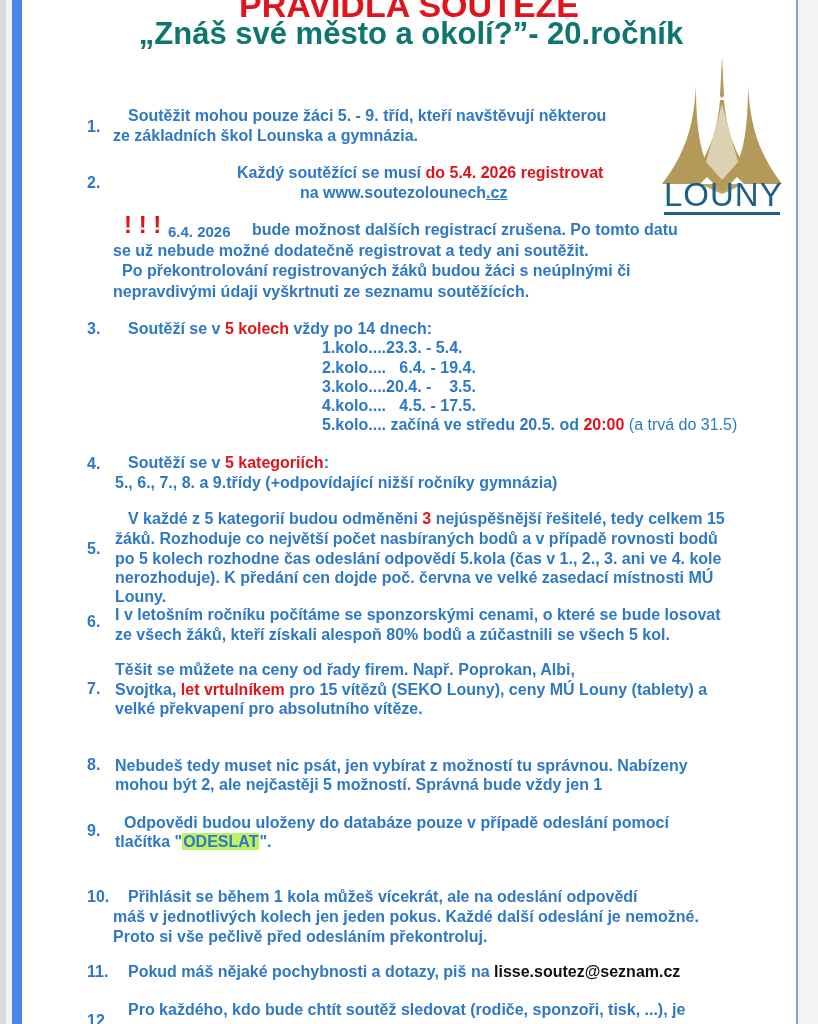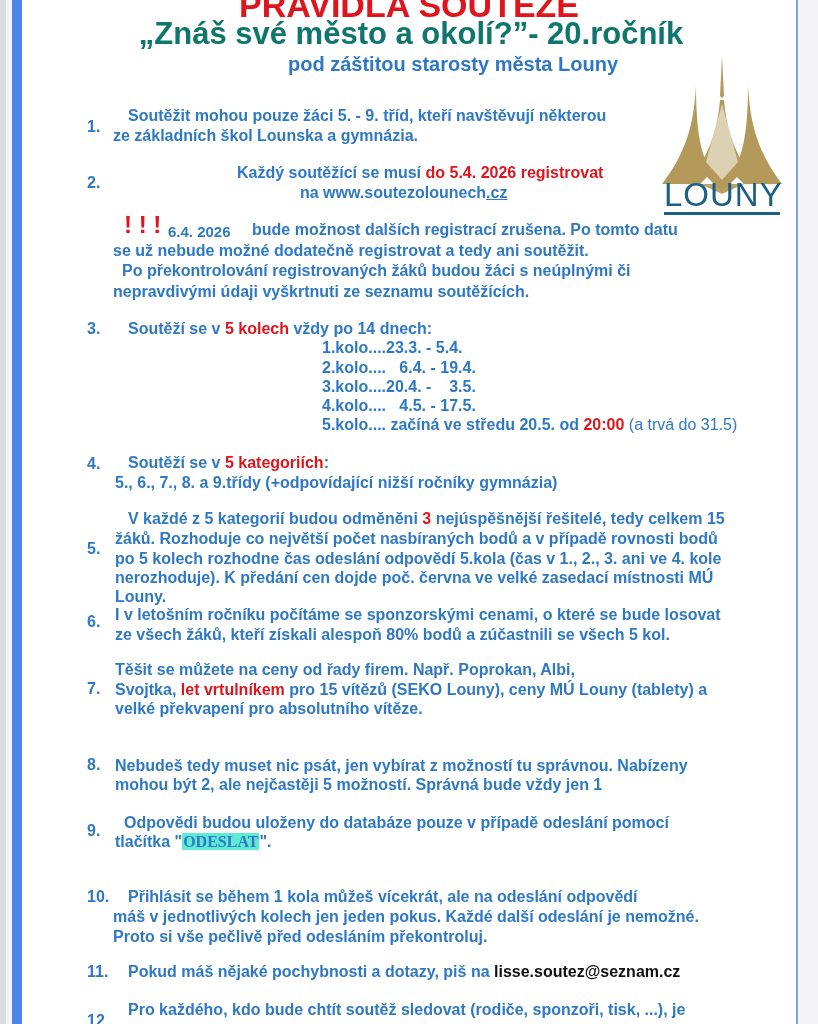--- a/index.html
+++ b/index.html
@@ -38,21 +38,21 @@
     .title-main {
       left: 0; width: 818px; text-align: center; top: 16px;
       font-size: 31px; color: #0f766e; padding-left: 4px;
     }
     .title-sub {
       left: 0; width: 818px; text-align: center; top: 53px;
       font-size: 20px; color: #2e78c4; padding-left: 88px;
     }
     .num { font-size: 16px; }
     .txt { font-size: 16px; line-height: 20px; }
-    .highlight { background: #5eead4; padding: 0 1px; font-family: Liberation Serif, serif; }
+    .highlight { background: #bef264; padding: 0 1px; }
     .u { text-decoration: underline; }
     .logo {
       position: absolute; left: 660px; top: 56px; width: 124px; height: 160px;
     }
     .logo-text {
       position: absolute; left: 664px; top: 176px; width: 118px;
       text-align: left; font-size: 33px; font-weight: normal;
       color: #1f5f86; letter-spacing: 1px;
     }
     .logo-underline {
@@ -64,21 +64,20 @@
 <body>
 
 <div class="page">
   <div class="left-strip"></div>
   <div class="sheet"></div>
 
   <div class="content">
 
     <div class="abs title-red">PRAVIDLA SOUTĚŽE</div>
     <div class="abs title-main">„Znáš své město a okolí?”- 20.ročník</div>
-    <div class="abs title-sub">pod záštitou starosty města Louny</div>
 
     <svg class="logo" viewBox="0 0 124 160">
       <g fill="#b49a5a">
 
         <path d="M62 0 L64 40 L62 42 L60 40 Z"></path>
         <path d="M60 44 L64 44 C66 70 74 95 86 112 L62 136 L38 112 C50 95 58 70 60 44 Z"></path>
 
         <path d="M36 30 C34 60 30 92 2 128 L40 128 L52 116 C40 100 36 70 36 30 Z"></path>
 
         <path d="M88 30 C88 70 84 100 72 116 L84 128 L122 128 C94 92 90 60 88 30 Z"></path>

